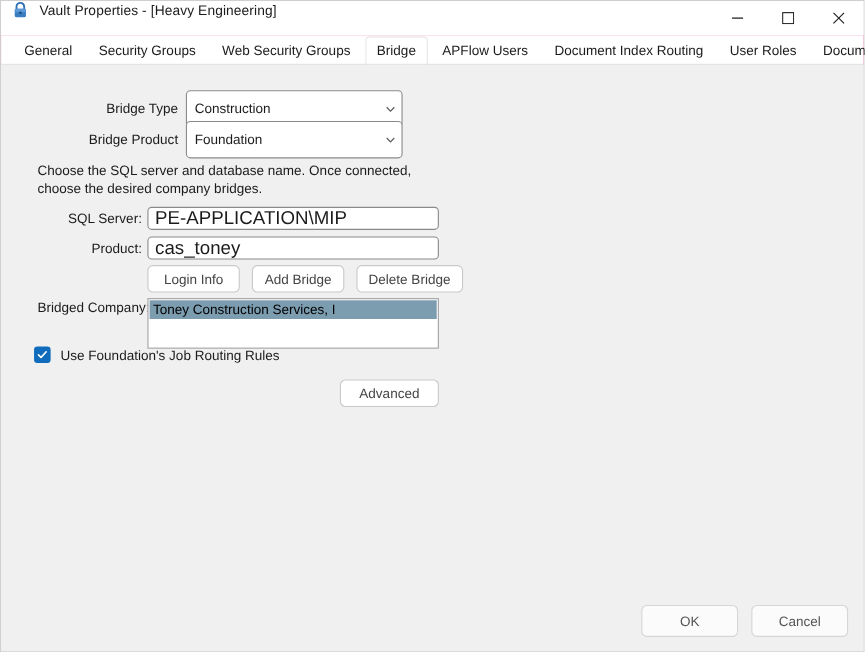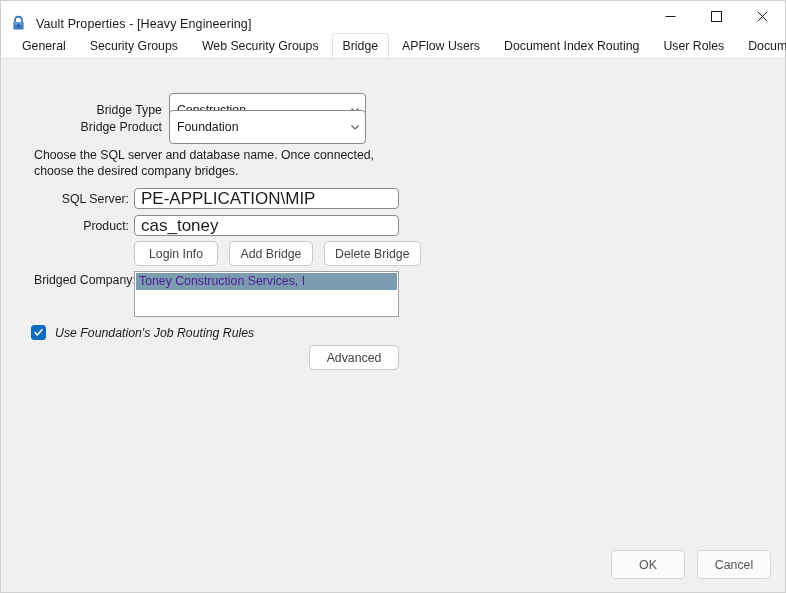--- a/index.html
+++ b/index.html
@@ -23,21 +23,21 @@
     display: flex;
     flex-direction: column;
   }
 
   
   .titlebar {
     height: 31px;
     min-height: 31px;
     background: #ffffff;
     display: flex;
-    align-items: flex-end;
+    align-items: flex-start;
     position: relative;
   }
   .title-left {
     display: flex;
     align-items: center;
     padding-left: 9px;
     gap: 9px;
   }
   .lock-icon {
     width: 17px;
@@ -204,21 +204,21 @@
     font-size: 12.3px;
     line-height: 15px;
     padding: 1px 3px;
     color: #1b1b1b;
     white-space: nowrap;
     overflow: hidden;
     cursor: default;
   }
   .listbox-item.selected {
     background: #7c9cb0;
-    color: #4c1d95;
+    color: #000000;
   }
 
   
   .checkrow {
     position: absolute;
     display: flex;
     align-items: center;
     gap: 9px;
     cursor: default;
   }
@@ -239,21 +239,21 @@
   
   .footer {
     position: absolute;
     right: 14px;
     bottom: 13px;
     display: flex;
     gap: 12px;
   }
   .btn-footer {
     box-sizing: border-box;
-    width: 74px;
+    width: 88px;
     height: 29px;
     background: #fbfbfb;
     border: 1px solid #d6d6d6;
     border-radius: 5px;
     font-family: "Liberation Sans", sans-serif;
     font-size: 12.3px;
     color: #555555;
     cursor: default;
     display: inline-flex;
     align-items: center;
@@ -306,21 +306,21 @@
       <div class="tab">APFlow Users</div>
       <div class="tab">Document Index Routing</div>
       <div class="tab">User Roles</div>
       <div class="tab">Document Publishing</div>
       <div class="tabstrip-divider"></div>
     </div>
   </div>
 
   <div class="content">
 
-    <div class="row" style="left:33px; top:34px; width:332px;">
+    <div class="row" style="left:33px; top:23px; width:332px;">
       <div class="lbl" style="width:130px;">Bridge Type</div>
       <div class="combo" style="margin-left:7px;">
         <span class="combo-text">Construction</span>
         <span>
           <svg class="chev" viewBox="0 0 12 12">
               <polyline points="2.5,4.5 6,8 9.5,4.5" fill="none" stroke="#5a5a5a" stroke-width="1.1"></polyline>
             </svg>
         </span>
       </div>
     </div>
@@ -355,21 +355,21 @@
       <button class="btn">Delete Bridge</button>
     </div>
 
     <div class="row" style="left:33px; top:212px; align-items:flex-start;">
       <div class="lbl" style="width:95px; padding-top:2px;">Bridged Company:</div>
       <div class="listbox" style="margin-left:5px;">
         <div class="listbox-item selected">Toney Construction Services, I</div>
       </div>
     </div>
 
-    <div class="checkrow" style="left:30px; top:266px;font-style:italic;">
+    <div class="checkrow" style="left:30px; top:256px;">
       <span class="cbox">
         <span>
           <svg width="11" height="11" viewBox="0 0 11 11">
               <polyline points="2,5.6 4.3,8 9,2.8" fill="none" stroke="#ffffff" stroke-width="1.5" stroke-linecap="round" stroke-linejoin="round"></polyline>
             </svg>
         </span>
       </span>
       <span class="checklabel">Use Foundation's Job Routing Rules</span>
     </div>
 

